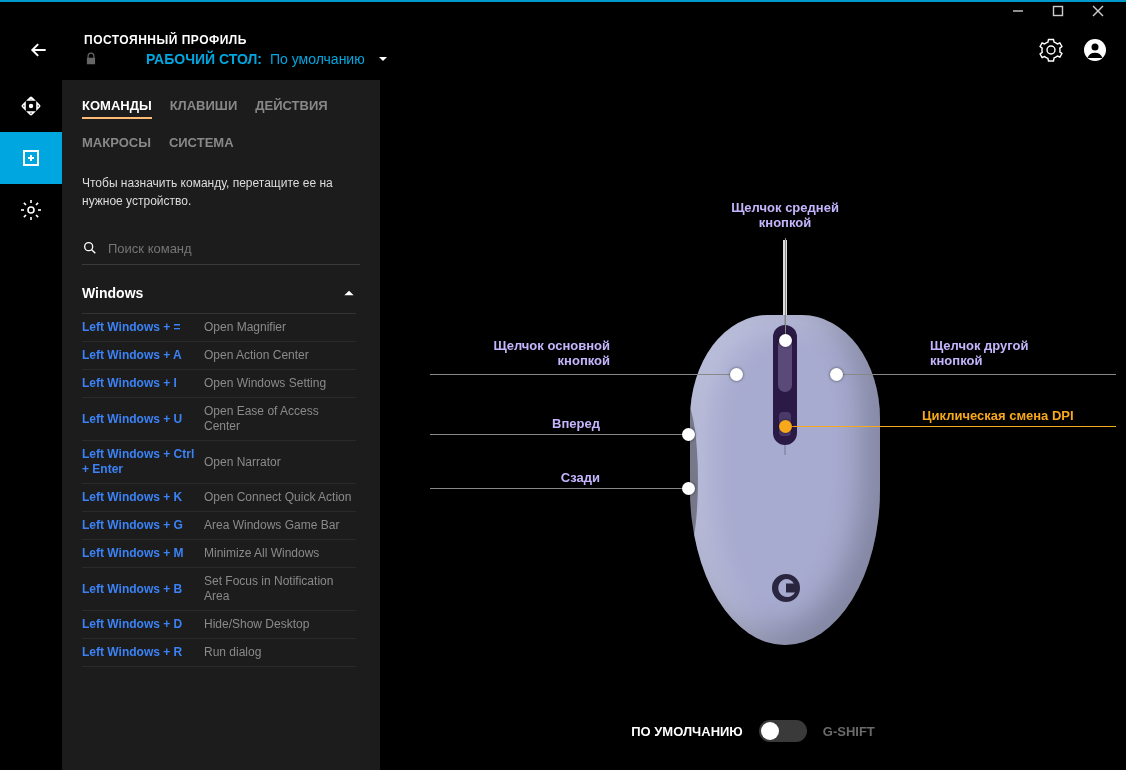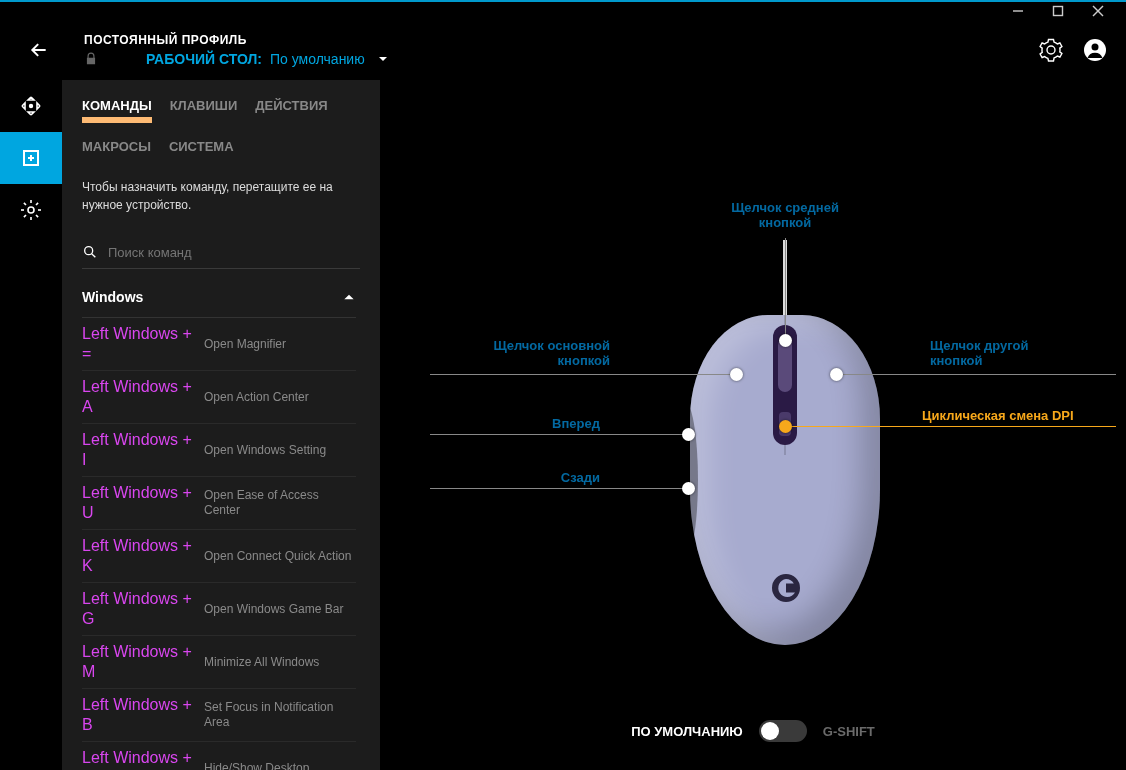--- a/index.html
+++ b/index.html
@@ -33,52 +33,52 @@
 .rail-item { width: 62px; height: 52px; display: flex; align-items: center; justify-content: center; cursor: pointer; }
 .rail-item.active { background: #00a6e0; }
 .rail-item svg { width: 24px; height: 24px; stroke: #fff; fill: none; }
 .rail-item.active svg { stroke: #fff; }
 
 
 .panel { width: 318px; background: #1c1c1c; padding: 18px 20px 0 20px; display: flex; flex-direction: column; overflow: hidden; }
 .panel-title { font-size: 22px; font-weight: 700; margin-bottom: 24px; }
 .tabs { display: flex; flex-wrap: wrap; gap: 16px 18px; margin-bottom: 20px; }
 .tab { font-size: 13px; font-weight: 700; color: #888; cursor: pointer; padding-bottom: 4px; }
-.tab.active { color: #fff; border-bottom: 6px solid #fdba74; }
+.tab.active { color: #fff; border-bottom: 2px solid #fdba74; }
 .panel-hint { font-size: 12px; color: #dcdcdc; line-height: 1.5; margin-bottom: 30px; }
 .search-row { display: flex; align-items: center; gap: 10px; border-bottom: 1px solid #3a3a3a; padding-bottom: 8px; margin-bottom: 10px; }
 .search-row svg { width: 16px; height: 16px; stroke: #fff; fill: none; }
 .search-row input { background: transparent; border: none; color: #ef4444; font-size: 13px; outline: none; flex: 1; }
 
 .list-wrap { flex: 1; overflow-y: auto; padding-right: 4px; }
 .list-wrap::-webkit-scrollbar { width: 6px; }
 .list-wrap::-webkit-scrollbar-thumb { background: #4a4a4a; }
 .group-header { display: flex; justify-content: space-between; align-items: center; font-size: 14px; font-weight: 700; padding: 10px 0 12px; border-bottom: 1px solid #333; cursor: pointer; }
 .group-header svg { width: 14px; height: 14px; fill: #fff; }
 .cmd-row { display: flex; align-items: center; padding: 6px 0; border-bottom: 1px solid #2a2a2a; cursor: grab; }
-.cmd-key { width: 122px; font-size: 16px; font-weight: 400; color: #d946ef; line-height: 1.25; padding-right: 6px; }
+.cmd-key { width: 122px; font-size: 12px; font-weight: 700; color: #3b82f6; line-height: 1.25; padding-right: 6px; }
 .cmd-desc { flex: 1; font-size: 12px; color: #8a8a8a; line-height: 1.25; }
 
 
 .viewport { flex: 1; background: #000; position: relative; }
 .mouse-area { position: absolute; left: 0; right: 0; top: 0; bottom: 80px; }
 
 
 .mouse { position: absolute; left: 310px; top: 235px; width: 190px; height: 330px; background: #a7abcf; border-radius: 90px 90px 110px 110px / 120px 120px 180px 180px; box-shadow: inset -18px -14px 30px rgba(0,0,0,0.22), inset 18px 10px 30px rgba(255,255,255,0.25); }
 .mouse::before{ content:""; position:absolute; top:0; left:50%; width:2px; height:140px; background:rgba(0,0,0,0.15); transform:translateX(-50%); }
 .cable { position: absolute; left: 403px; top: 160px; width: 4px; height: 80px; background: #ddd; }
 .wheel-well { position: absolute; left: 393px; top: 245px; width: 24px; height: 120px; background: #2a1a45; border-radius: 12px; }
 .wheel { position: absolute; left: 398px; top: 258px; width: 14px; height: 54px; background: #5a4a7a; border-radius: 8px; }
 .dpibtn { position: absolute; left: 399px; top: 332px; width: 12px; height: 24px; background: #4a3a6a; border-radius: 4px; }
 .g-logo { position: absolute; left: 388px; top: 490px; width: 36px; height: 36px; }
 .g-logo svg { width: 36px; height: 36px; fill: #2a2640; }
 .side-shadow{ position:absolute; left:300px; top:320px; width:18px; height:160px; background:#000; border-radius: 0 14px 14px 0 / 0 80px 80px 0; opacity:.35; }
 
 
-.callout { position: absolute; font-size: 13px; font-weight: 700; color: #0369a1; white-space: nowrap; }
+.callout { position: absolute; font-size: 13px; font-weight: 700; color: #c4b5fd; white-space: nowrap; }
 .callout.right { text-align: left; }
 .callout.left { text-align: right; }
 .callout.top { text-align: center; }
 .callout.acc { color: #f7a81b; }
 .cline { position: absolute; background: #888; }
 .cline.h { height: 1px; }
 .cline.v { width: 1px; }
 .cdot { position: absolute; width: 13px; height: 13px; border-radius: 50%; background: #fff; box-shadow: 0 0 3px rgba(0,0,0,.6); }
 
 
@@ -215,26 +215,30 @@
           </div>
           <div class="cmd-row">
             <div class="cmd-key">Left Windows + I</div>
             <div class="cmd-desc">Open Windows Setting</div>
           </div>
           <div class="cmd-row">
             <div class="cmd-key">Left Windows + U</div>
             <div class="cmd-desc">Open Ease of Access Center</div>
           </div>
           <div class="cmd-row">
+            <div class="cmd-key">Left Windows + Ctrl + Enter</div>
+            <div class="cmd-desc">Open Narrator</div>
+          </div>
+          <div class="cmd-row">
             <div class="cmd-key">Left Windows + K</div>
             <div class="cmd-desc">Open Connect Quick Action</div>
           </div>
           <div class="cmd-row">
             <div class="cmd-key">Left Windows + G</div>
-            <div class="cmd-desc">Open Windows Game Bar</div>
+            <div class="cmd-desc">Area Windows Game Bar</div>
           </div>
           <div class="cmd-row">
             <div class="cmd-key">Left Windows + M</div>
             <div class="cmd-desc">Minimize All Windows</div>
           </div>
           <div class="cmd-row">
             <div class="cmd-key">Left Windows + B</div>
             <div class="cmd-desc">Set Focus in Notification Area</div>
           </div>
           <div class="cmd-row">

